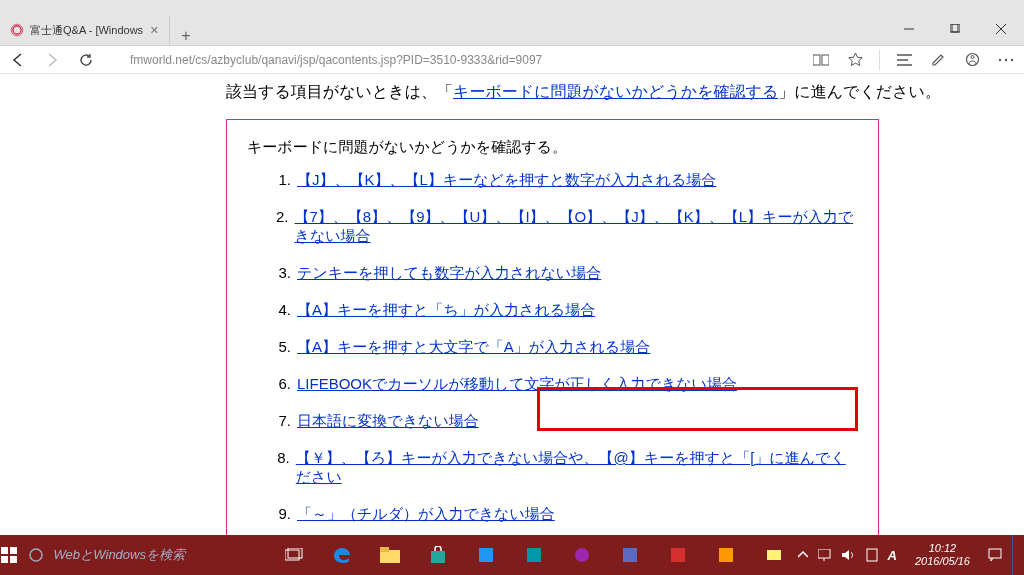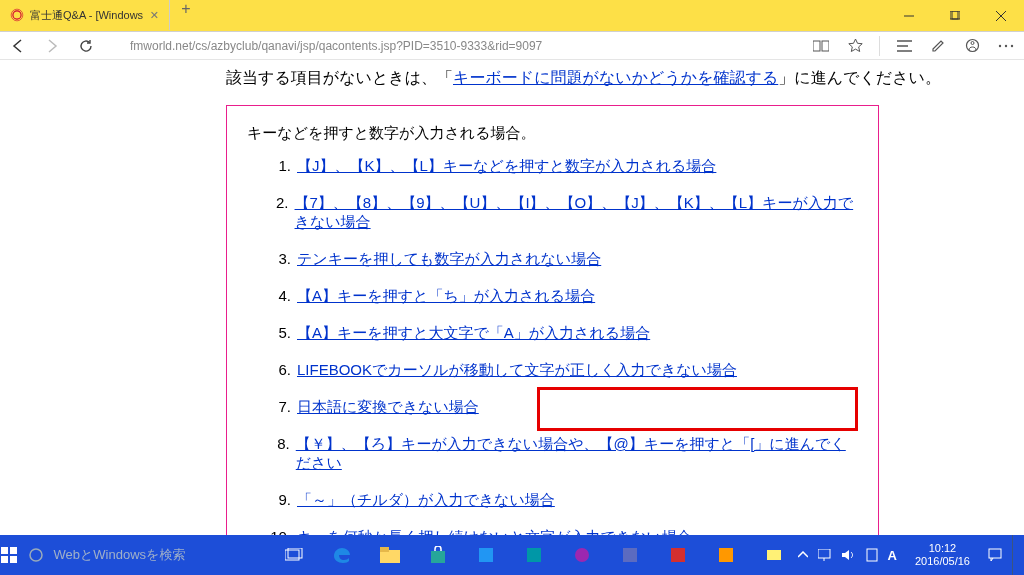--- a/index.html
+++ b/index.html
@@ -1,19 +1,19 @@
 <!DOCTYPE html>
 <html><head>
   <meta charset="utf-8">
   <style>
     * { margin: 0; padding: 0; box-sizing: border-box; font-family: "Meiryo", "Yu Gothic", sans-serif; }
     body { width: 1024px; height: 575px; overflow: hidden; background: #fff; }
 
     
-    .titlebar { height: 32px; background: #fde047; display: flex; align-items: flex-start; border-bottom: 1px solid #d0d0d0; }
+    .titlebar { height: 46px; background: #e5e5e5; display: flex; align-items: flex-end; border-bottom: 1px solid #d0d0d0; }
     .tab { display: flex; align-items: center; height: 30px; padding: 0 10px; border-right: 1px solid #ccc; min-width: 170px; font-size: 11px; color: #333; gap: 6px; }
     .favicon { width: 14px; height: 14px; display:inline-block; }
     .favicon svg { width:14px; height:14px; }
     .newtab { width: 32px; text-align: center; color: #666; font-size: 16px; font-weight: 300; }
     .winbtns { margin-left: auto; display: flex; height: 32px; }
     .winbtn { width: 46px; display: flex; align-items: center; justify-content: center; color: #444; font-size: 12px; }
 
     
     .addrbar { height: 28px; display: flex; align-items: center; padding: 0 4px; gap: 6px; border-bottom: 1px solid #e5e5e5; }
     .navbtn { width: 28px; height: 28px; display:flex; align-items:center; justify-content:center; color:#555; }
@@ -30,21 +30,21 @@
     ol.qalist { list-style: none; padding-left: 22px; }
     ol.qalist li { margin-bottom: 18px; font-size: 15px; display:flex; }
     ol.qalist li .num { width: 22px; text-align: right; margin-right: 6px; }
     ol.qalist li a { color:#0033cc; text-decoration: underline; }
     ol.qalist li .num10 { width: 22px; text-align: right; margin-right: 6px; }
 
     
     .redbox { position: absolute; border: 3px solid #e60000; pointer-events:none; }
 
     
-    .taskbar { position: fixed; bottom:0; left:0; right:0; height: 40px; background: #1d4ed8; display:flex; align-items:center; color:#fff; }
+    .taskbar { position: fixed; bottom:0; left:0; right:0; height: 40px; background: #7f1d1d; display:flex; align-items:center; color:#fff;font-style:italic; }
     .startbtn { width: 48px; height:40px; display:flex; align-items:center; justify-content:center; }
     .searchbox { flex: 0 0 252px; height:40px; display:flex; align-items:center; padding:0 10px; gap:10px; color:#a0b0c8; font-size:13px; }
     .taskicons { display:flex; height:40px; }
     .taskicon { width: 48px; display:flex; align-items:center; justify-content:center; }
     .tray { margin-left:auto; display:flex; align-items:center; gap:10px; padding-right:4px; }
     .trayicon { display:flex; align-items:center; justify-content:center; font-size:12px; color:#fff; }
     .clock { font-size:11px; text-align:center; line-height:1.2; padding:0 8px; }
     .showdesk { width:8px; height:40px; border-left:1px solid #3a5580; }
 
     a { cursor: pointer; }
@@ -141,21 +141,21 @@
         <circle cx="14" cy="2" r="1.2" fill="#555"></circle>
       </svg>
   </div>
 </div>
 
 <div class="content">
   <p class="intro">
     <span>該当する項目がないときは、「</span><a>キーボードに問題がないかどうかを確認する</a><span>」に進んでください。</span>
   </p>
   <div class="framebox">
-    <p class="frametitle">キーなどを押すと数字が入力される場合。</p>
+    <p class="frametitle">キーボードに問題がないかどうかを確認する。</p>
     <ol class="qalist">
       <li>
           <span class="num">1.</span>
           <a>【J】、【K】、【L】キーなどを押すと数字が入力される場合</a>
         </li>
       <li>
           <span class="num">2.</span>
           <a>【7】、【8】、【9】、【U】、【I】、【O】、【J】、【K】、【L】キーが入力できない場合</a>
         </li>
       <li>

